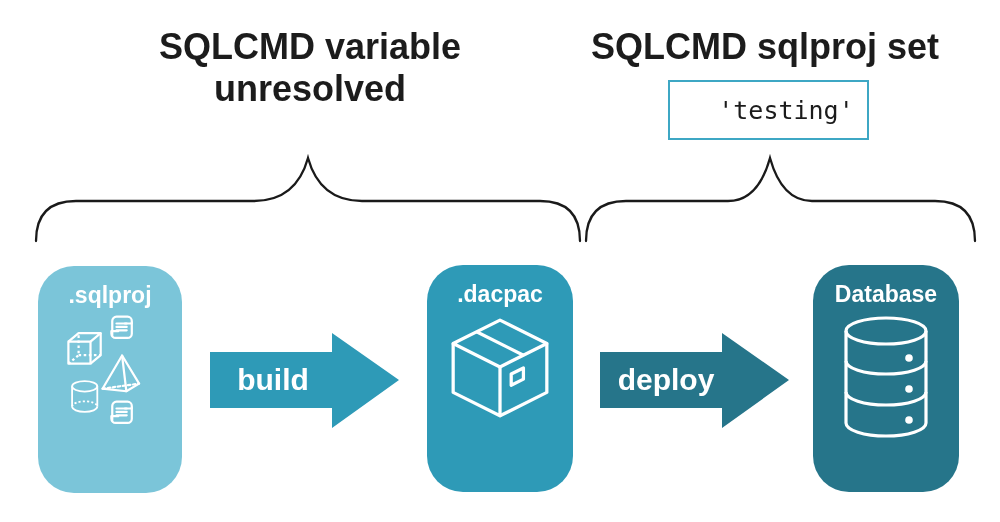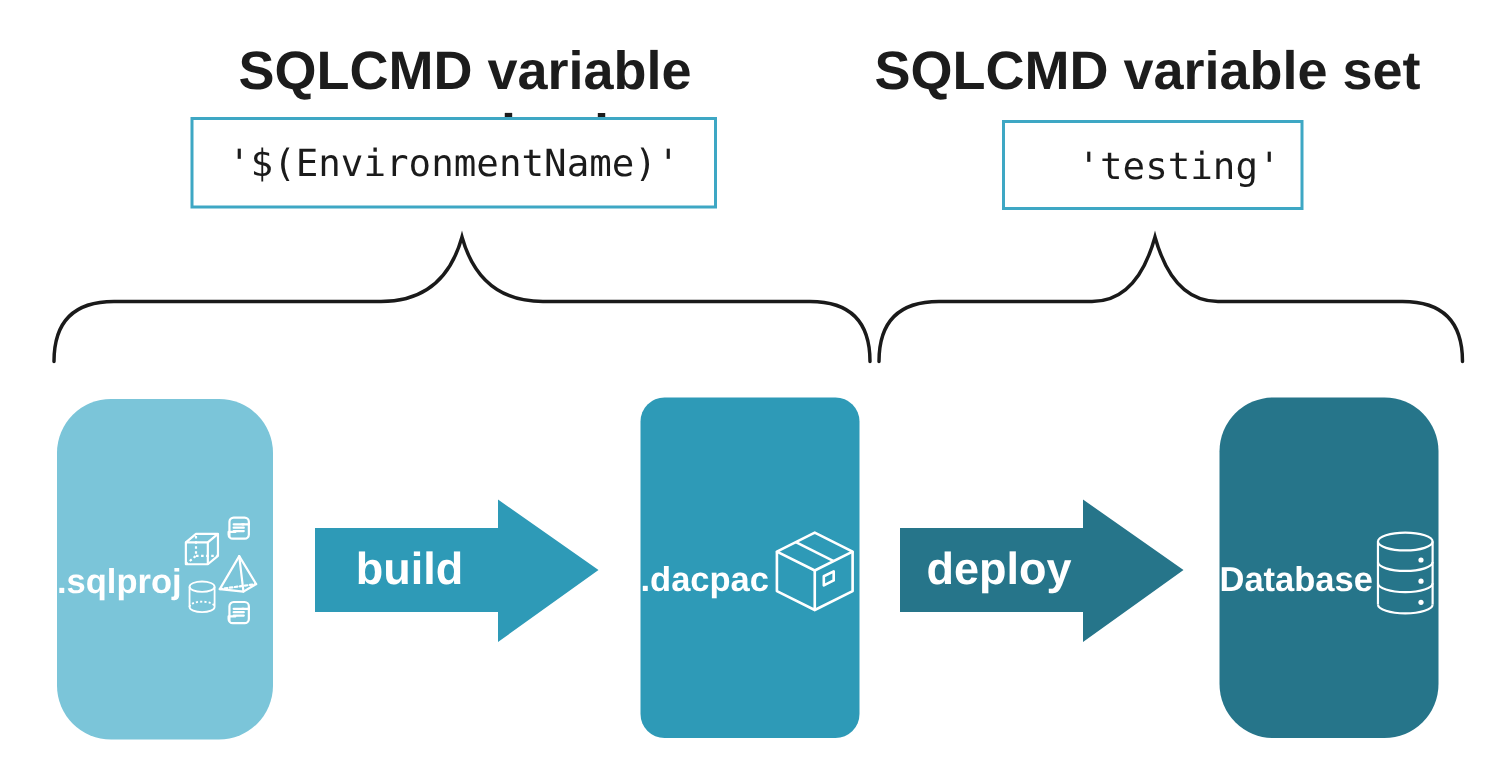--- a/index.html
+++ b/index.html
@@ -18,47 +18,44 @@
     display:flex;align-items:center;justify-content:center;box-sizing:border-box;
   }
   .cb1{left:127px;top:78px;width:351px;height:61px;}
   .cb2{left:668px;top:80px;width:201px;height:60px;padding-left:35px;}
   .code{
     font-family:"DejaVu Sans Mono",monospace;font-size:25px;color:#1b1b1b;white-space:pre;
   }
   .overlay{position:absolute;left:0;top:0;width:1000px;height:522px;}
   .stage{
     position:absolute;top:265px;width:146px;height:227px;border-radius:36px;
-    display:flex;align-items:center;
+    display:flex;flex-direction:column;align-items:center;
   }
   .st0{left:38px;top:266px;width:144px;}
-  .st1{left:427px;border-radius:16px;}
+  .st1{left:427px;}
   .st2{left:813px;}
   .stage-label{
     margin-top:16px;font-weight:bold;font-size:23px;color:#ffffff;text-align:center;
   }
   .stage-art{margin-top:6px;}
   .arrow-label{
     position:absolute;top:362px;height:36px;line-height:36px;text-align:center;
     font-weight:bold;font-size:30px;color:#ffffff;
   }
   .al1{left:212px;width:122px;}
   .al2{left:600px;width:132px;}
 </style>
 </head>
 <body>
 
 <div class="canvas">
 
   <div class="title t1">SQLCMD variable unresolved</div>
-  <div class="title t2">SQLCMD variable set</div>
+  <div class="title t2">SQLCMD sqlproj set</div>
 
-  <div class="codebox cb1" style="border-color: rgb(62, 167, 196);">
-    <span class="code">'$(EnvironmentName)'</span>
-  </div>
   <div class="codebox cb2" style="border-color: rgb(62, 167, 196);">
     <span class="code">'testing'</span>
   </div>
 
   <svg class="overlay" viewBox="0 0 1000 522">
     <path d="M 36,241 Q 36,201 76,201 L 254,201 Q 296,201 308,158 Q 320,201 362,201 L 540,201 Q 580,201 580,241" fill="none" stroke="#1a1a1a" stroke-width="2.3" stroke-linecap="round"></path>
     <path d="M 586,241 Q 586,201 626,201 L 728,201 Q 758,201 770,158 Q 782,201 812,201 L 935,201 Q 975,201 975,241" fill="none" stroke="#1a1a1a" stroke-width="2.3" stroke-linecap="round"></path>
     <polygon points="210,352 332,352 332,333 399,380 332,428 332,408 210,408" fill="#2E9AB7"></polygon>
     <polygon points="600,352 722,352 722,333 789,380 722,428 722,408 600,408" fill="#26758A"></polygon>
   </svg>

